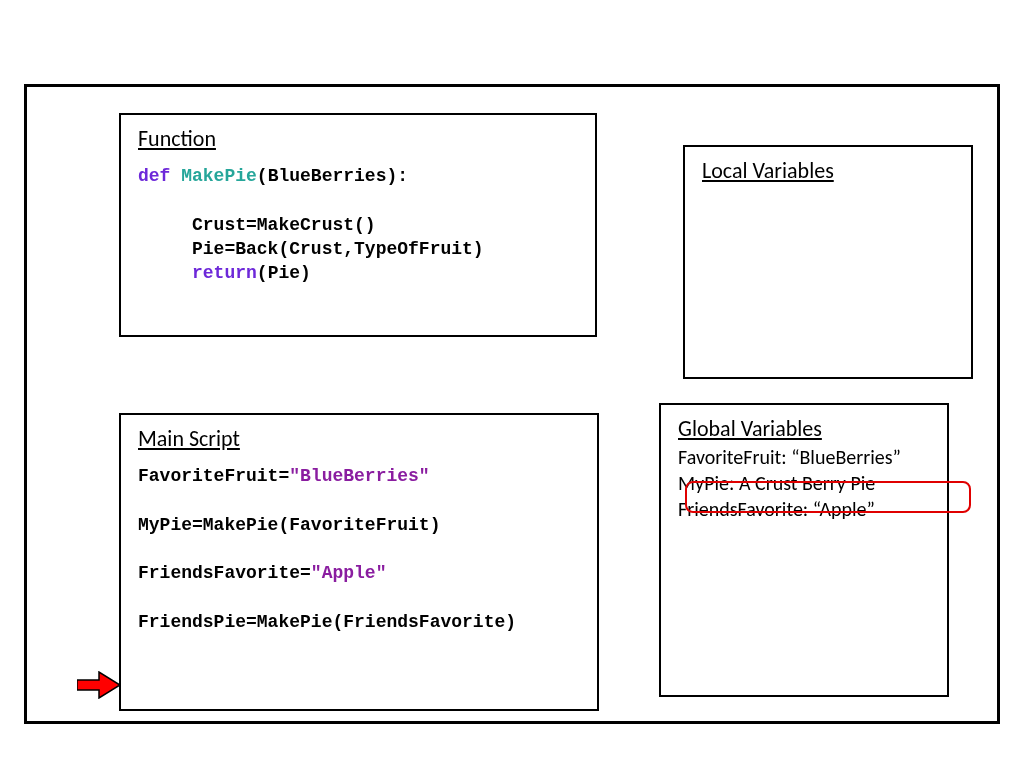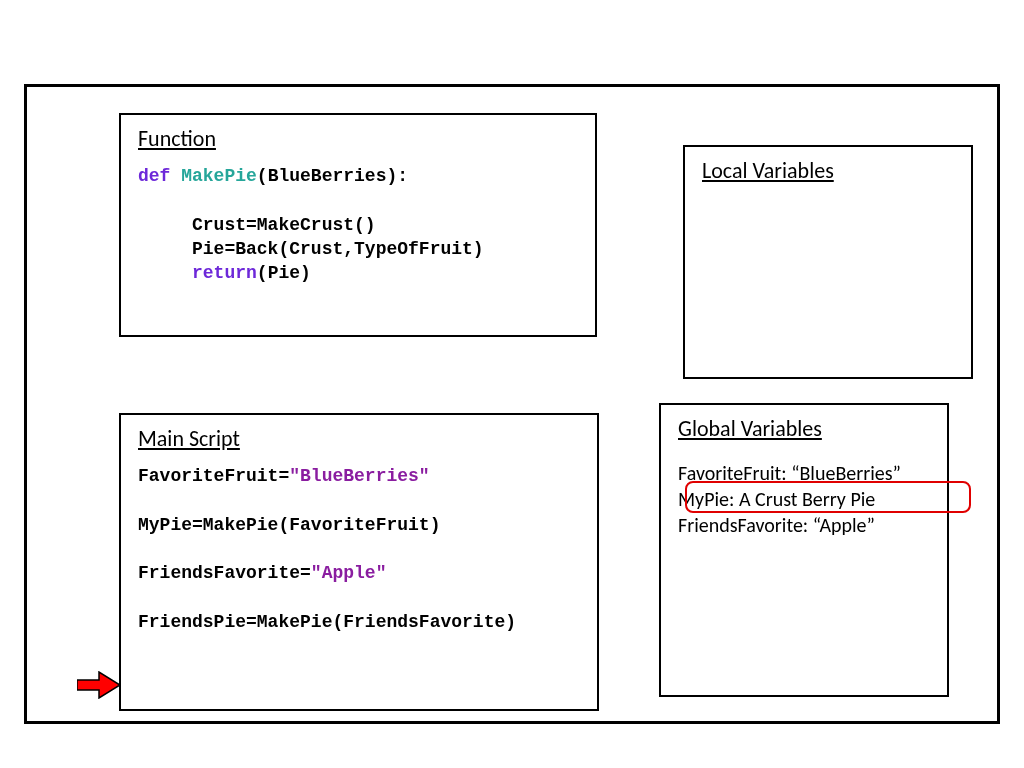--- a/index.html
+++ b/index.html
@@ -44,21 +44,21 @@
       margin-top: 12px;
     }
     .kw   { color: #6d28d9; }
     .fn   { color: #26a69a; text-align: right; }
     .str  { color: #8a1da0; }
     .plain{ color: #000; }
 
     .globals-body {
       font-size: 20px;
       line-height: 1.3;
-      margin-top: 18px;
+      margin-top: 2px;
       color: #000;
     }
     .globals-body .row { white-space: nowrap; }
 
     .highlight-box {
       position: absolute;
       border: 2.5px solid #e00000;
       border-radius: 8px;
       background: transparent;
       pointer-events: none;

